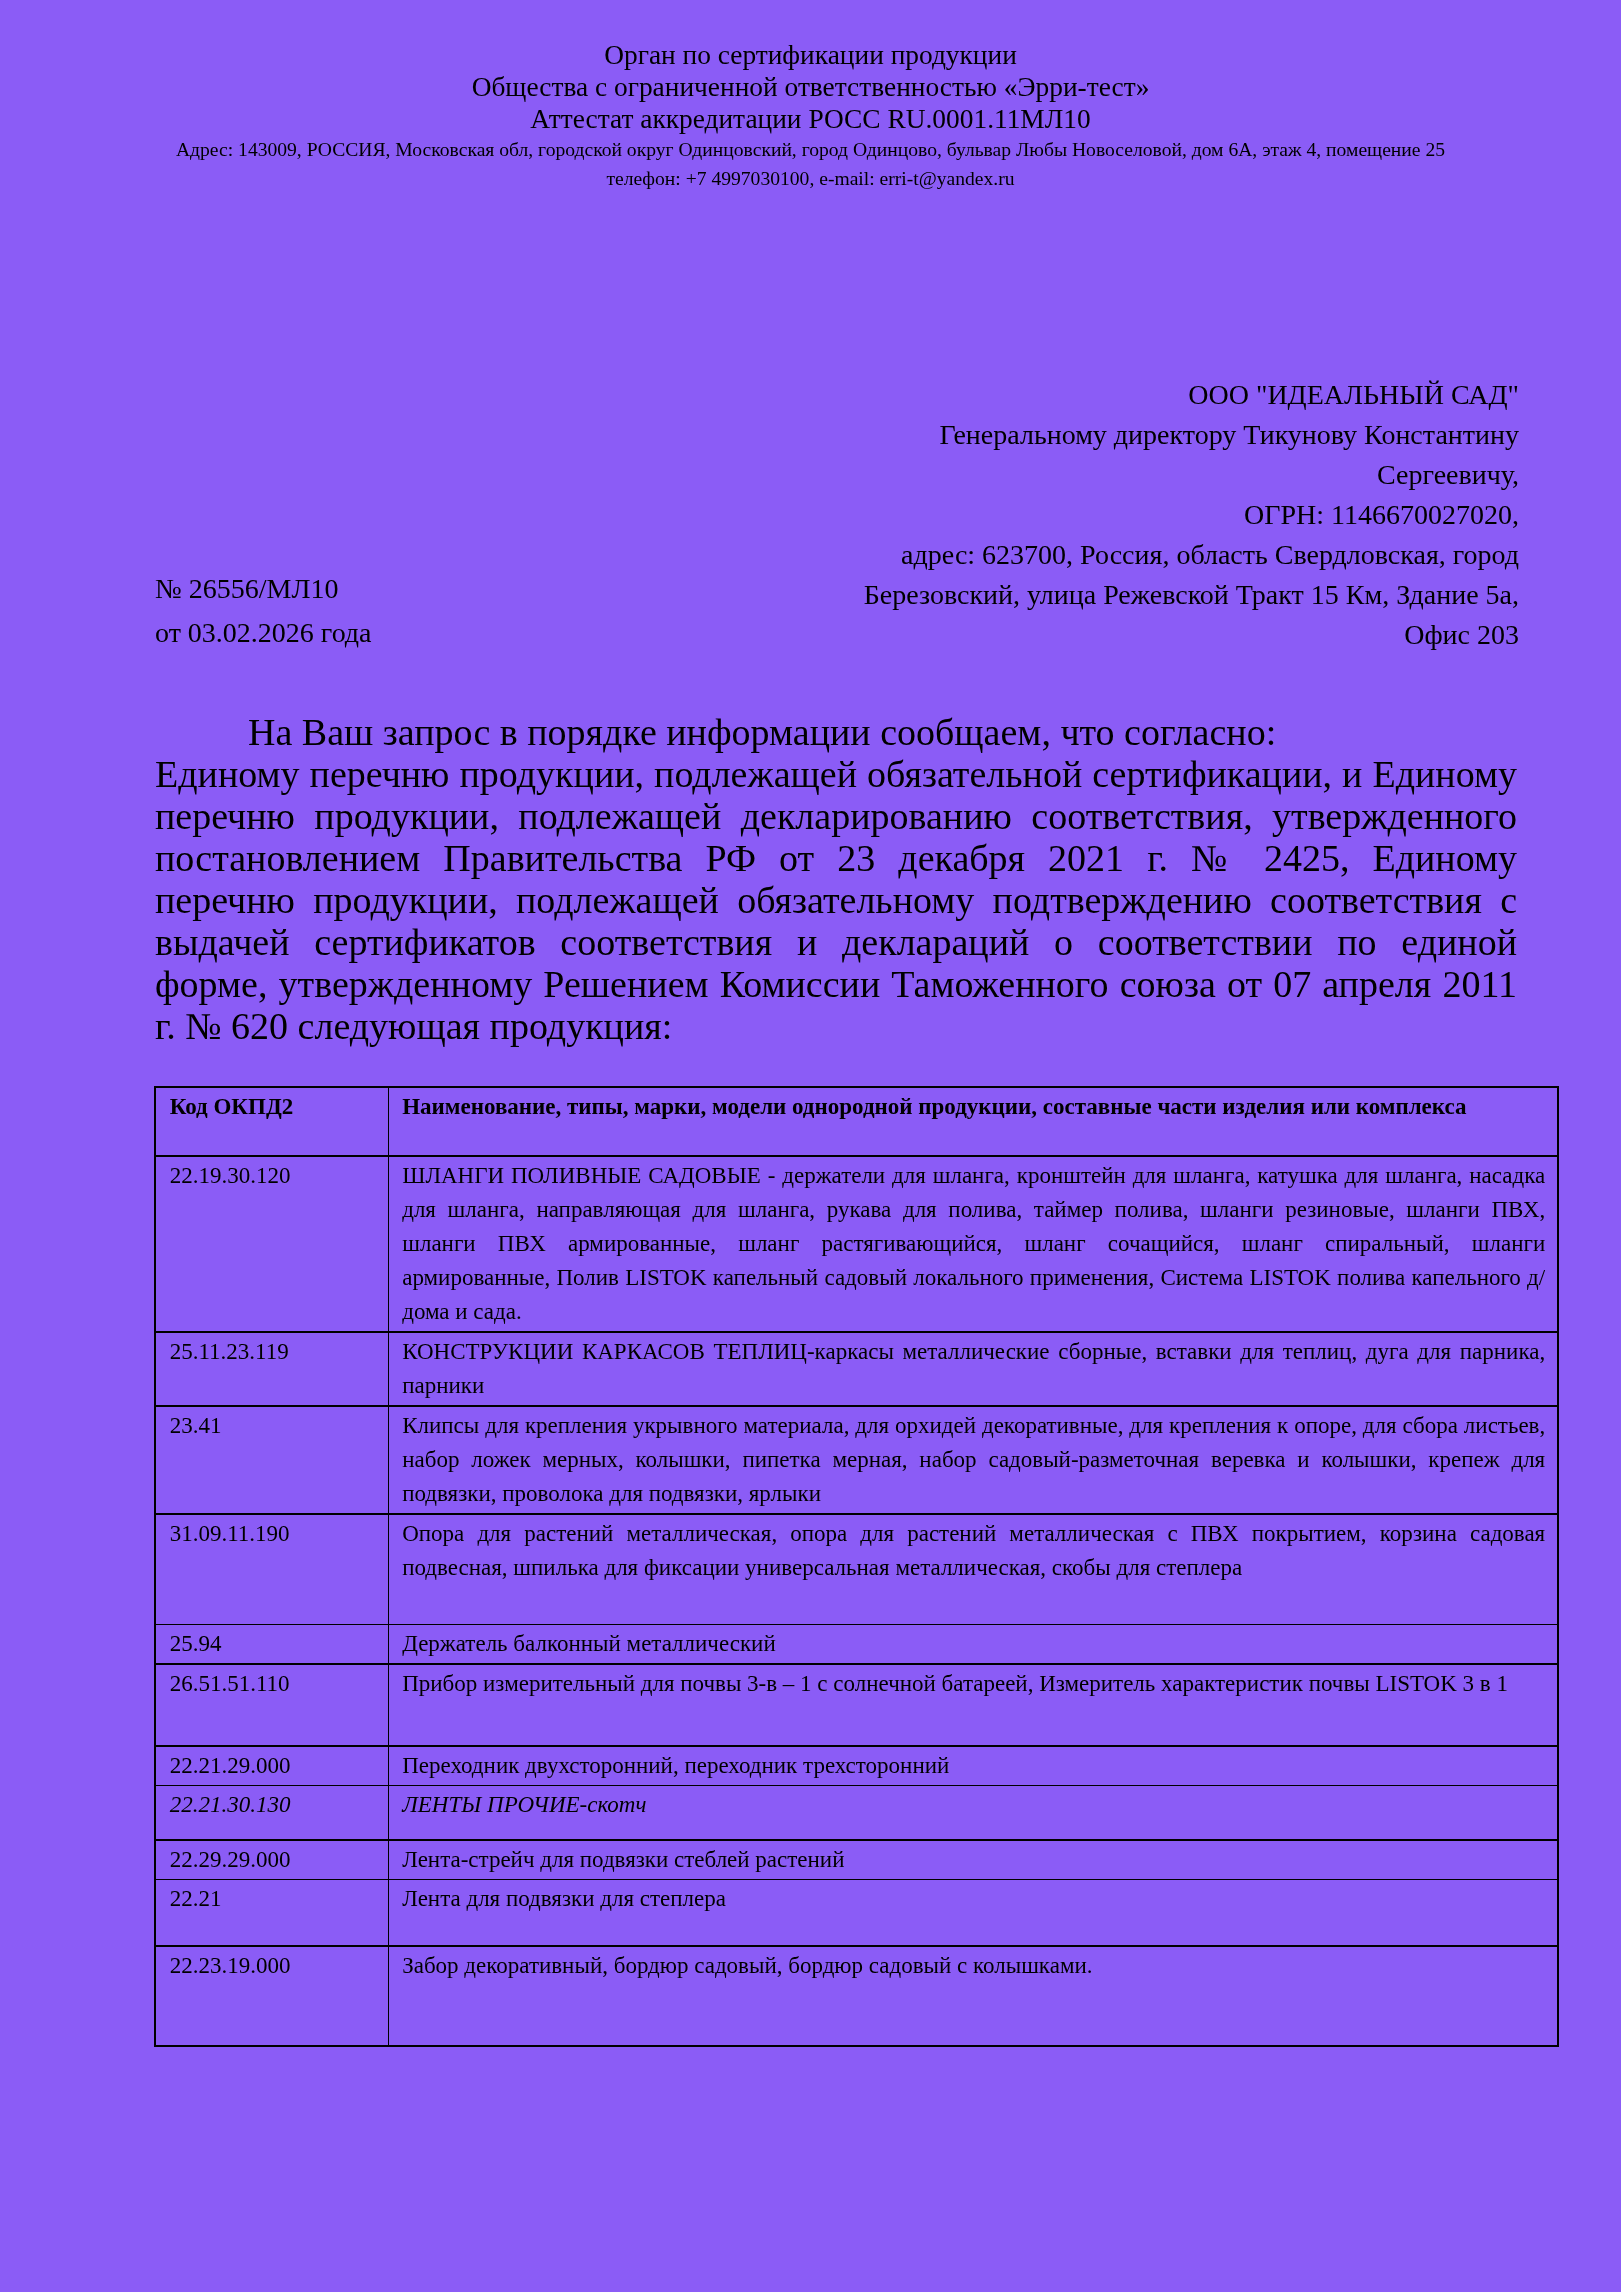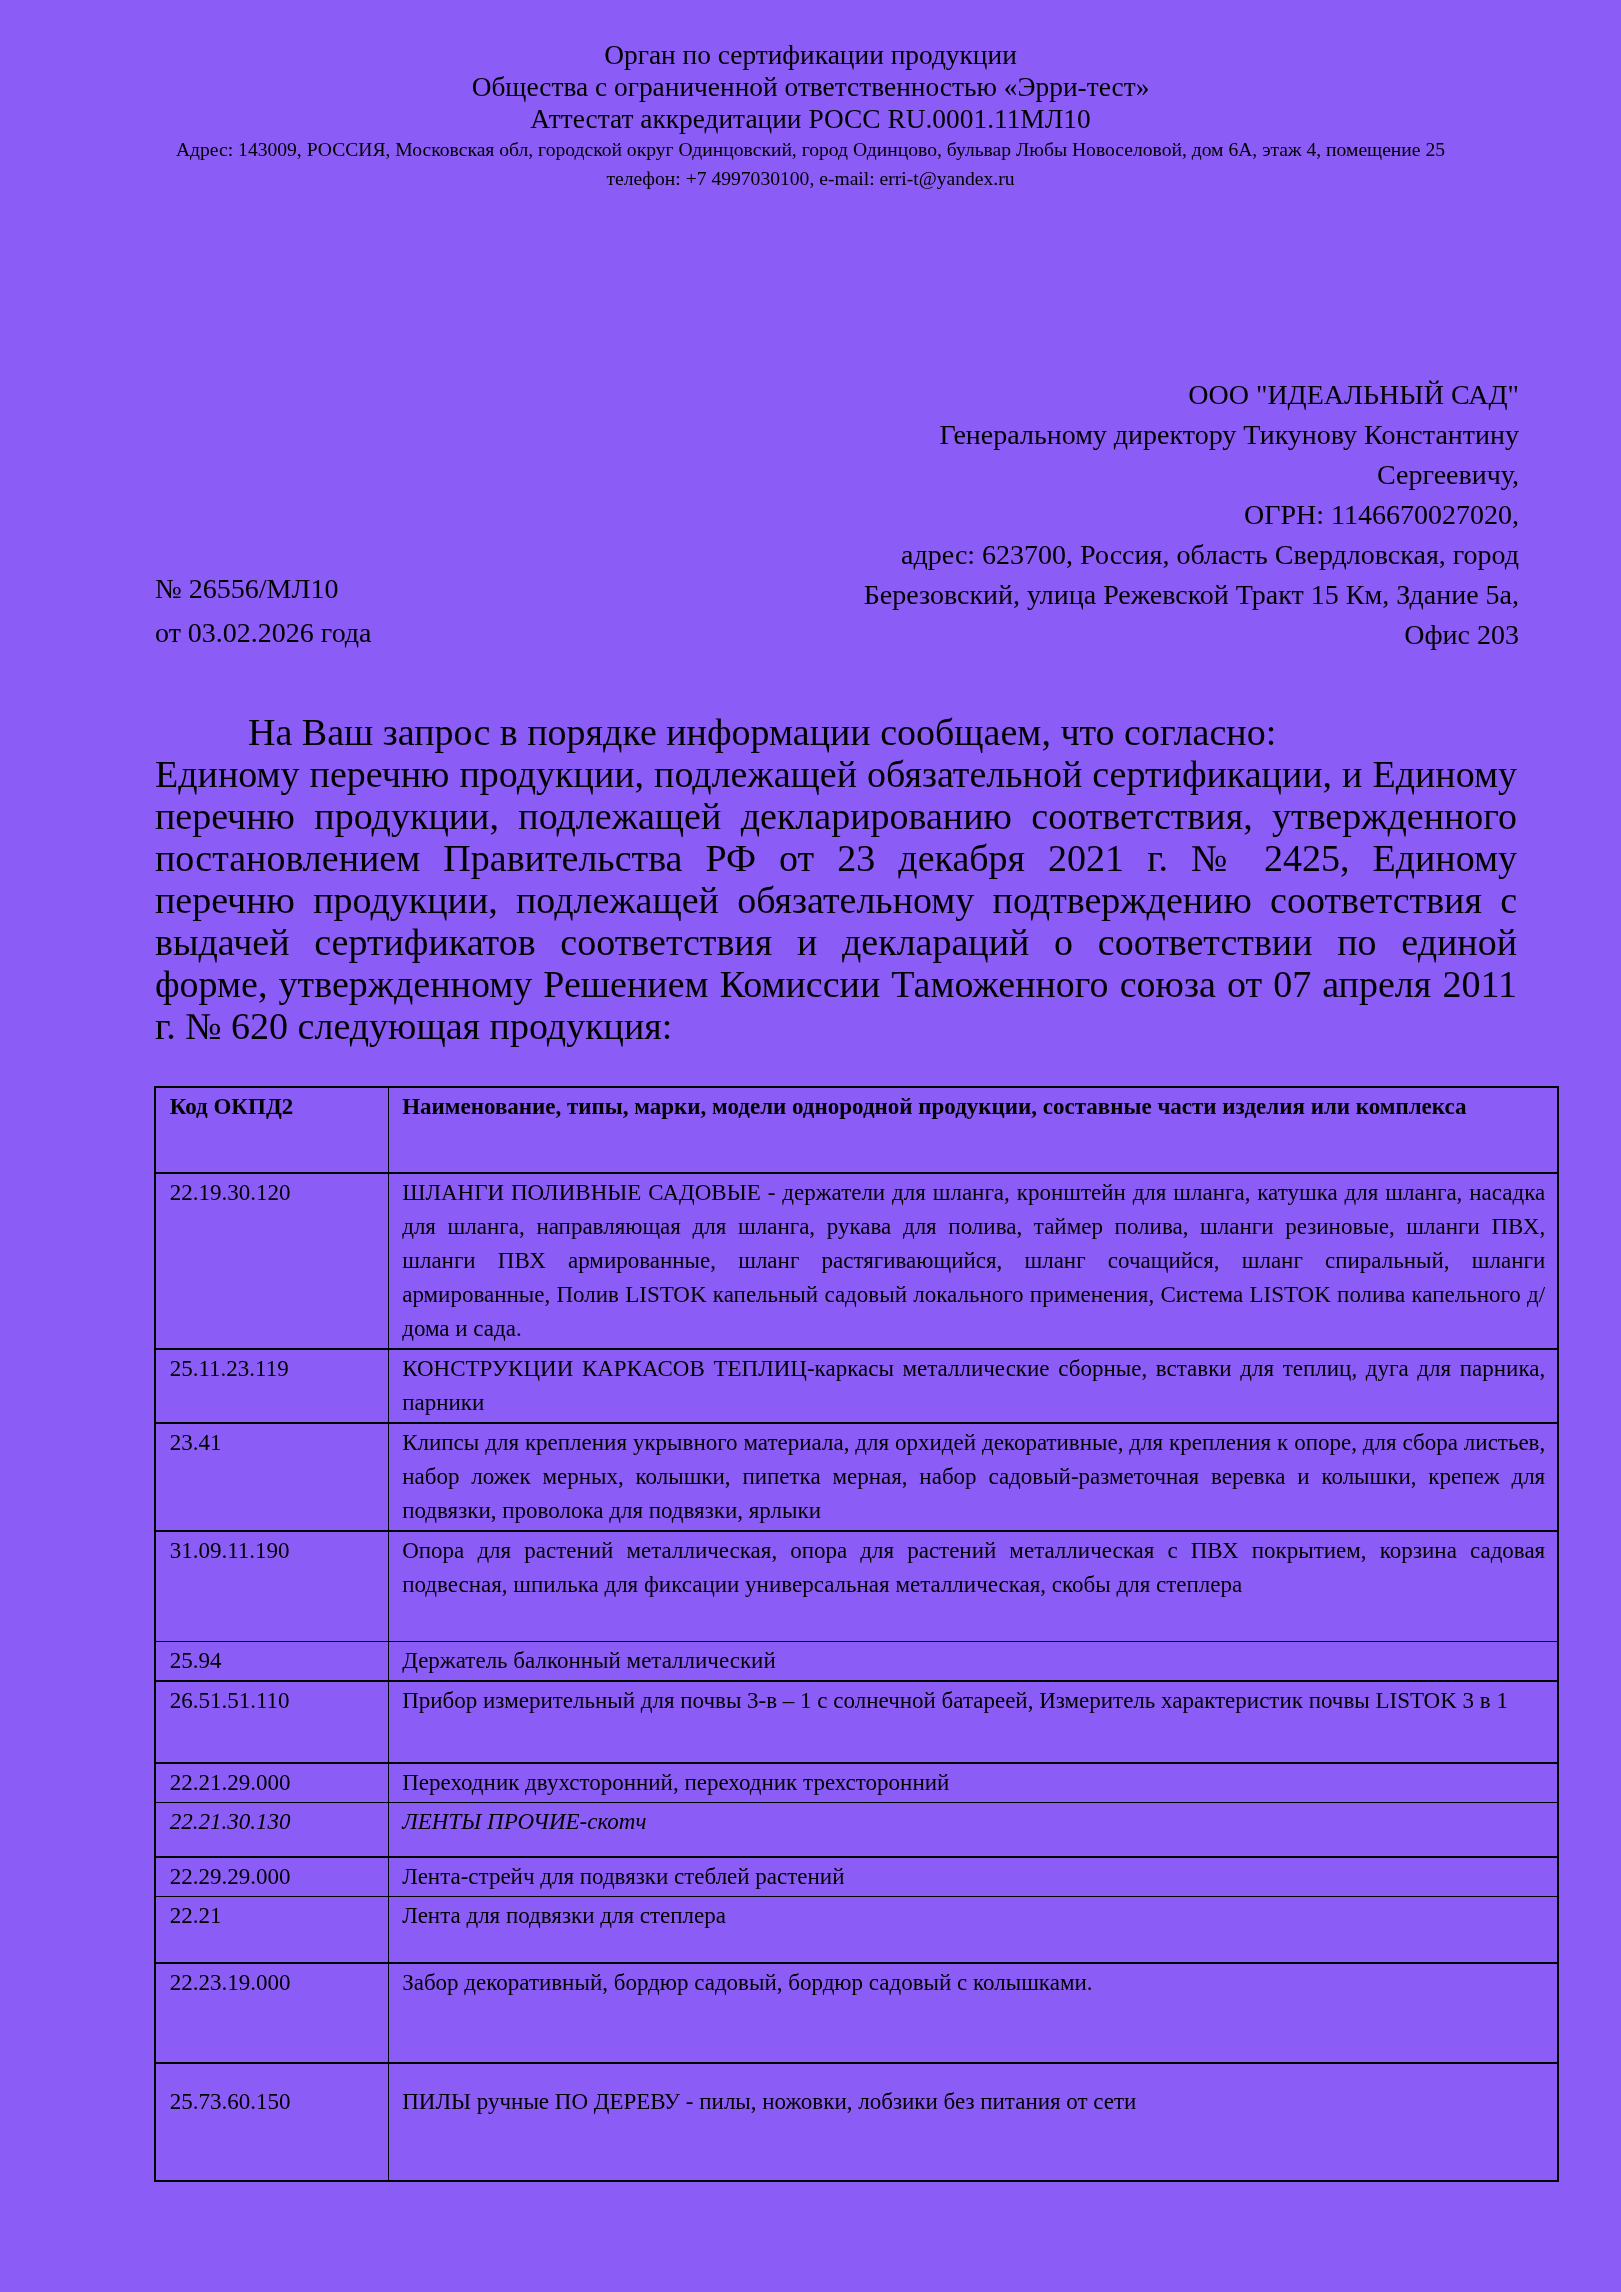--- a/index.html
+++ b/index.html
@@ -102,21 +102,21 @@
     <p class="intro">На Ваш запрос в порядке информации сообщаем, что согласно:</p>
     <p class="para">Единому перечню продукции, подлежащей обязательной сертификации, и Единому перечню продукции, подлежащей декларированию соответствия, утвержденного постановлением Правительства РФ от 23 декабря 2021 г. № 2425, Единому перечню продукции, подлежащей обязательному подтверждению соответствия с выдачей сертификатов соответствия и деклараций о соответствии по единой форме, утвержденному Решением Комиссии Таможенного союза от 07 апреля 2011 г. № 620 следующая продукция:</p>
   </div>
 
   <table class="okpd-table">
     <colgroup>
         <col class="c1">
         <col class="c2">
       </colgroup>
     <tbody>
-        <tr class="thick" style="height:86px;">
+        <tr class="thick" style="height:69px;">
       <th>Код ОКПД2</th>
       <th class="name-h">Наименование, типы, марки, модели однородной продукции, составные части изделия или комплекса</th>
     </tr>
     <tr class="thick">
       <td>22.19.30.120</td>
       <td class="desc">ШЛАНГИ ПОЛИВНЫЕ САДОВЫЕ - держатели для шланга, кронштейн для шланга, катушка для шланга, насадка для шланга, направляющая для шланга, рукава для полива, таймер полива, шланги резиновые, шланги ПВХ, шланги ПВХ армированные, шланг растягивающийся, шланг сочащийся, шланг спиральный, шланги армированные, Полив LISTOK капельный садовый локального применения, Система LISTOK полива капельного д/дома и сада.</td>
     </tr>
     <tr class="thick">
       <td>25.11.23.119</td>
       <td class="desc">КОНСТРУКЦИИ КАРКАСОВ ТЕПЛИЦ-каркасы металлические сборные, вставки для теплиц, дуга для парника, парники</td>
@@ -150,21 +150,17 @@
       <td class="desc">Лента-стрейч для подвязки стеблей растений</td>
     </tr>
     <tr style="height:66px;">
       <td>22.21</td>
       <td class="desc">Лента для подвязки для степлера</td>
     </tr>
     <tr class="thick" style="height:100px;">
       <td>22.23.19.000</td>
       <td class="desc">Забор декоративный, бордюр садовый, бордюр садовый с колышками.</td>
     </tr>
-    <tr class="thick pad-top" style="height:118px;">
-      <td>25.73.60.150</td>
-      <td class="desc">ПИЛЫ ручные ПО ДЕРЕВУ - пилы, ножовки, лобзики без питания от сети</td>
-    </tr>
   </tbody>
     </table>
 
 </div>
 
 
 </body></html>

